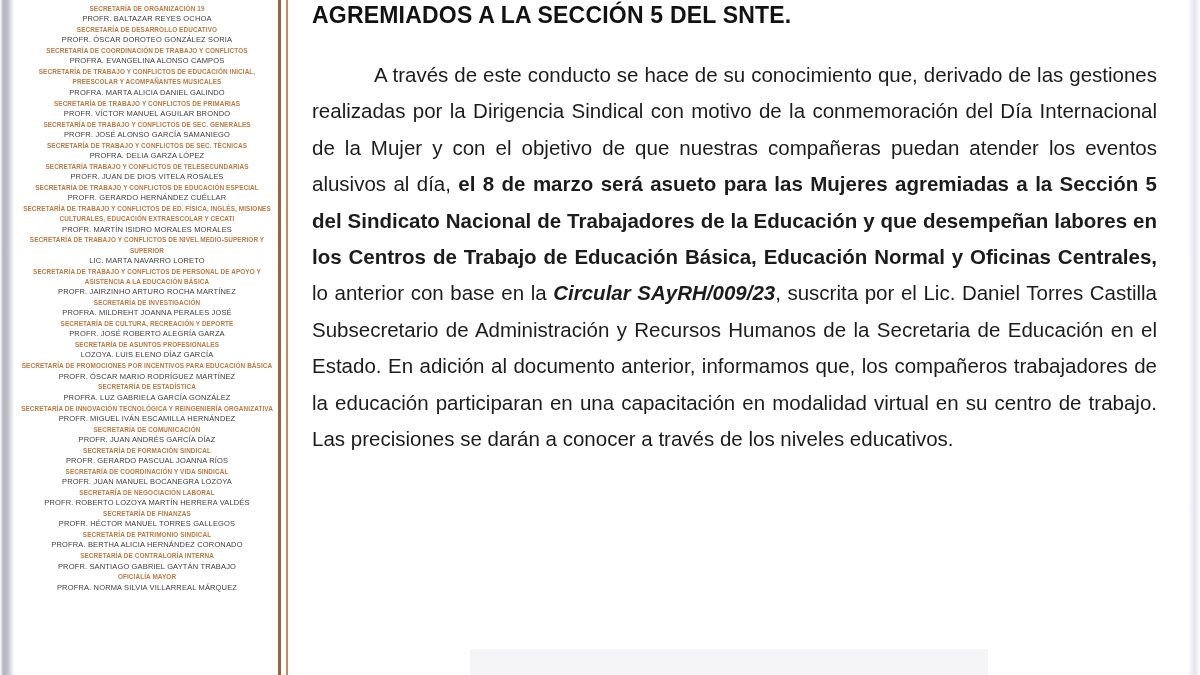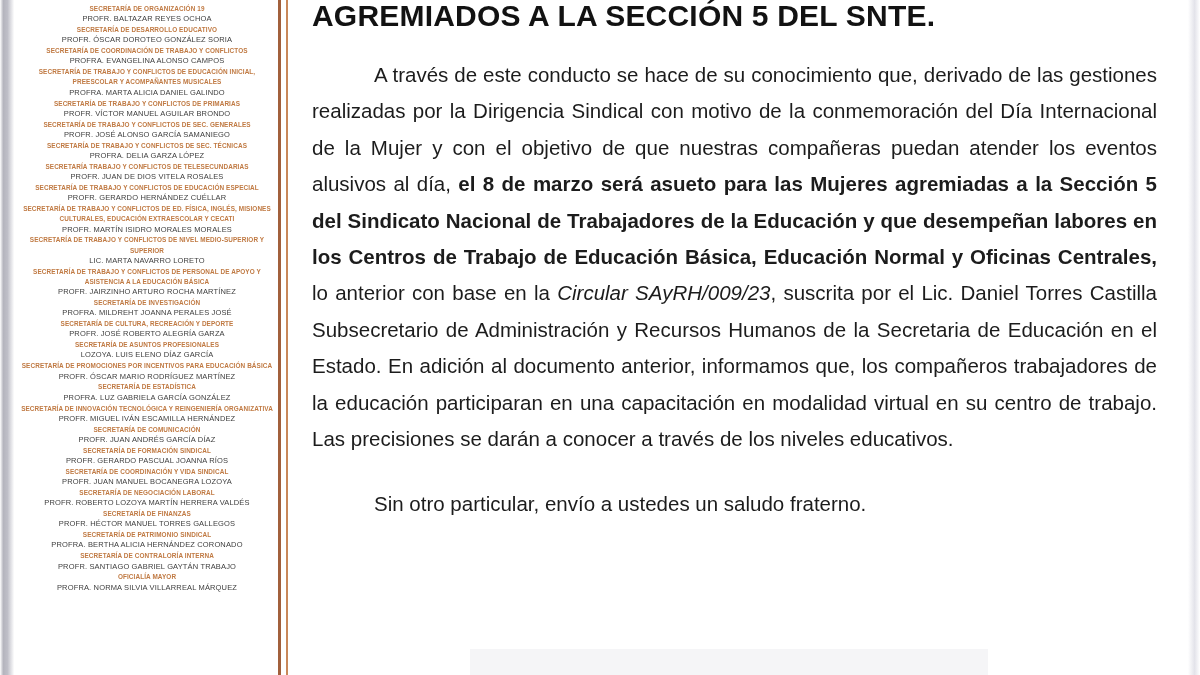--- a/index.html
+++ b/index.html
@@ -35,31 +35,31 @@
     line-height:10.2px;letter-spacing:.1px;
   }
   
   .divider-a{position:absolute;left:278px;top:0;width:3px;height:675px;background:#a2603c;}
   .divider-b{position:absolute;left:286px;top:0;width:2px;height:675px;background:#c9885a;}
   
   .letter{
     position:absolute;left:312px;top:0;width:845px;color:#1c1c1c;
   }
   .letter .heading{
-    font-size:30px;font-weight:bold;line-height:31px;color:#121212;
+    font-size:23px;font-weight:bold;line-height:31px;color:#121212;
     letter-spacing:.2px;
   }
   .letter .para{
     font-size:20.5px;line-height:36.4px;text-align:justify;
     text-indent:62px;margin:0;
   }
   .letter .para1{margin-top:26px;}
   .letter .para2{margin-top:29px;text-align:left;}
   .b{font-weight:bold;}
-  .bi{font-weight:normal;font-style:italic;}
+  .bi{font-weight:bold;font-style:italic;}
 </style>
 </head>
 <body>
 
 <div class="page-edge-left"></div>
 <div class="page-edge-right"></div>
 <div class="bottom-shade"></div>
 
 <div class="roster">
     <div class="name">PROFRA. VERÓNICA ... GARCÍA ...</div>
@@ -116,14 +116,13 @@
     <div class="dept">OFICIALÍA MAYOR</div>
     <div class="name">PROFRA. NORMA SILVIA VILLARREAL MÁRQUEZ</div>
   </div>
 
 <div class="divider-a"></div>
 <div class="divider-b"></div>
 
 <div class="letter">
   <div class="heading">AGREMIADOS A LA SECCIÓN 5 DEL SNTE.</div>
   <p class="para para1"><span>A través de este conducto se hace de su conocimiento que, derivado de las gestiones realizadas por la Dirigencia Sindical con motivo de la conmemoración del Día Internacional de la Mujer y con el objetivo de que nuestras compañeras puedan atender los eventos alusivos al día, </span><span class="b">el 8 de marzo será asueto para las Mujeres agremiadas a la Sección 5 del Sindicato Nacional de Trabajadores de la Educación y que desempeñan labores en  los Centros de Trabajo de Educación Básica, Educación Normal y Oficinas Centrales,</span><span> lo anterior con base en la </span><span class="bi">Circular SAyRH/009/23</span><span>, suscrita por el Lic. Daniel Torres Castilla Subsecretario de Administración y Recursos Humanos de la Secretaria de Educación en el Estado. En adición al documento anterior, informamos que, los compañeros trabajadores de la educación participaran en una capacitación en modalidad virtual en su centro de trabajo. Las precisiones se darán a conocer a través de los niveles educativos.</span></p>
-  <p class="para para2">Sin otro particular, envío a ustedes un saludo fraterno.</p>
 </div>
 
 </body></html>

